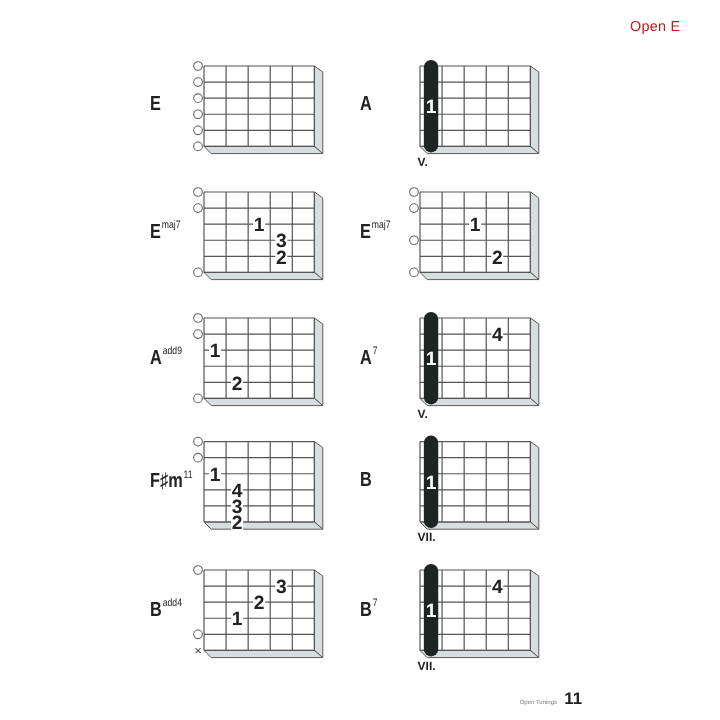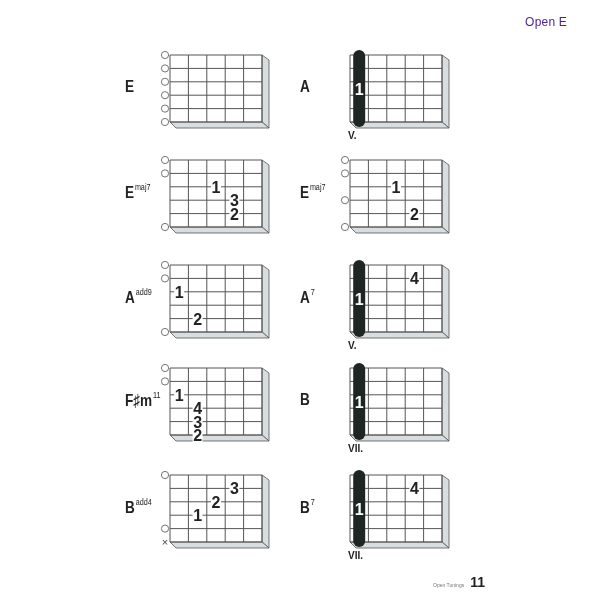--- a/index.html
+++ b/index.html
@@ -1,18 +1,18 @@
 <!DOCTYPE html>
 <html><head>
 <meta charset="utf-8">
 <style>
   html, body { margin: 0; padding: 0; background: #ffffff; }
   body { width: 600px; height: 600px; position: relative; overflow: hidden;
          font-family: "Liberation Sans", sans-serif; color: #222; }
-  .header-title { position: absolute; right: 33px; top: 15px; font-size: 12px; color: #4c1d95; letter-spacing: 0.2px; }
+  .header-title { position: absolute; right: 33px; top: 15px; font-size: 12px; color: #b91c1c; letter-spacing: 0.2px; }
   .footer { position: absolute; right: 115px; top: 574px; display: flex; align-items: baseline; gap: 6px; }
   .footer-section { font-size: 5px; color: #777; }
   .footer-page { font-size: 14px; font-weight: bold; color: #222; }
   .chord { position: absolute; }
   .chord-label { position: absolute; font-weight: bold; font-size: 17px; color: #222;
                  font-family: "Liberation Sans", sans-serif; transform: scaleX(0.8); transform-origin: left center; white-space: nowrap; }
   .chord-label sup { font-size: 9px; font-weight: normal; vertical-align: 8px; margin-left: 1px; }
   .position-label { position: absolute; font-weight: bold; font-size: 10px; color: #222; }
   svg { position: absolute; overflow: visible; }
 </style>

